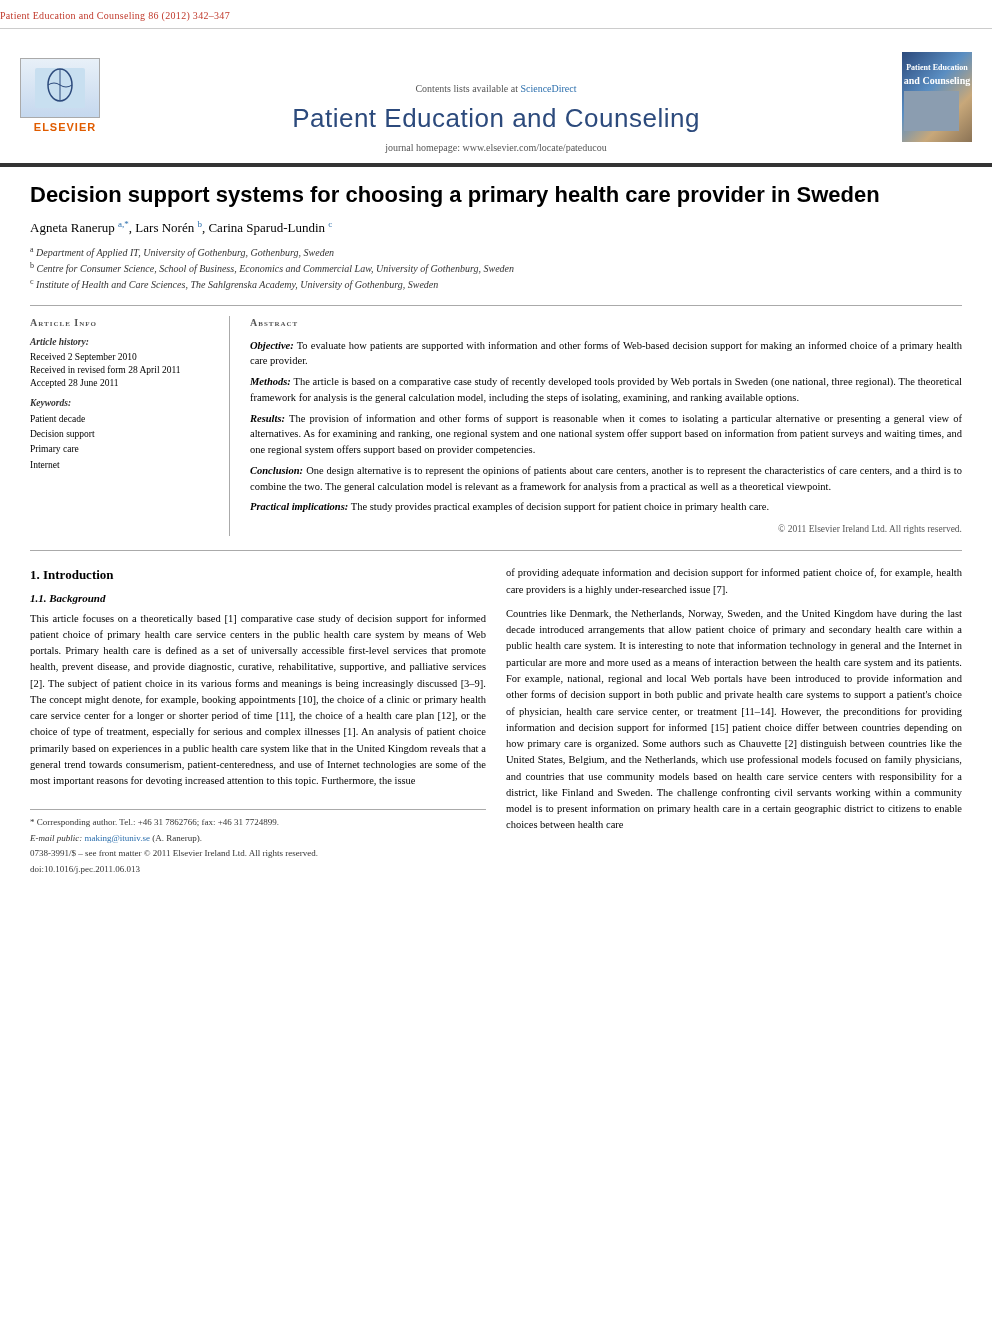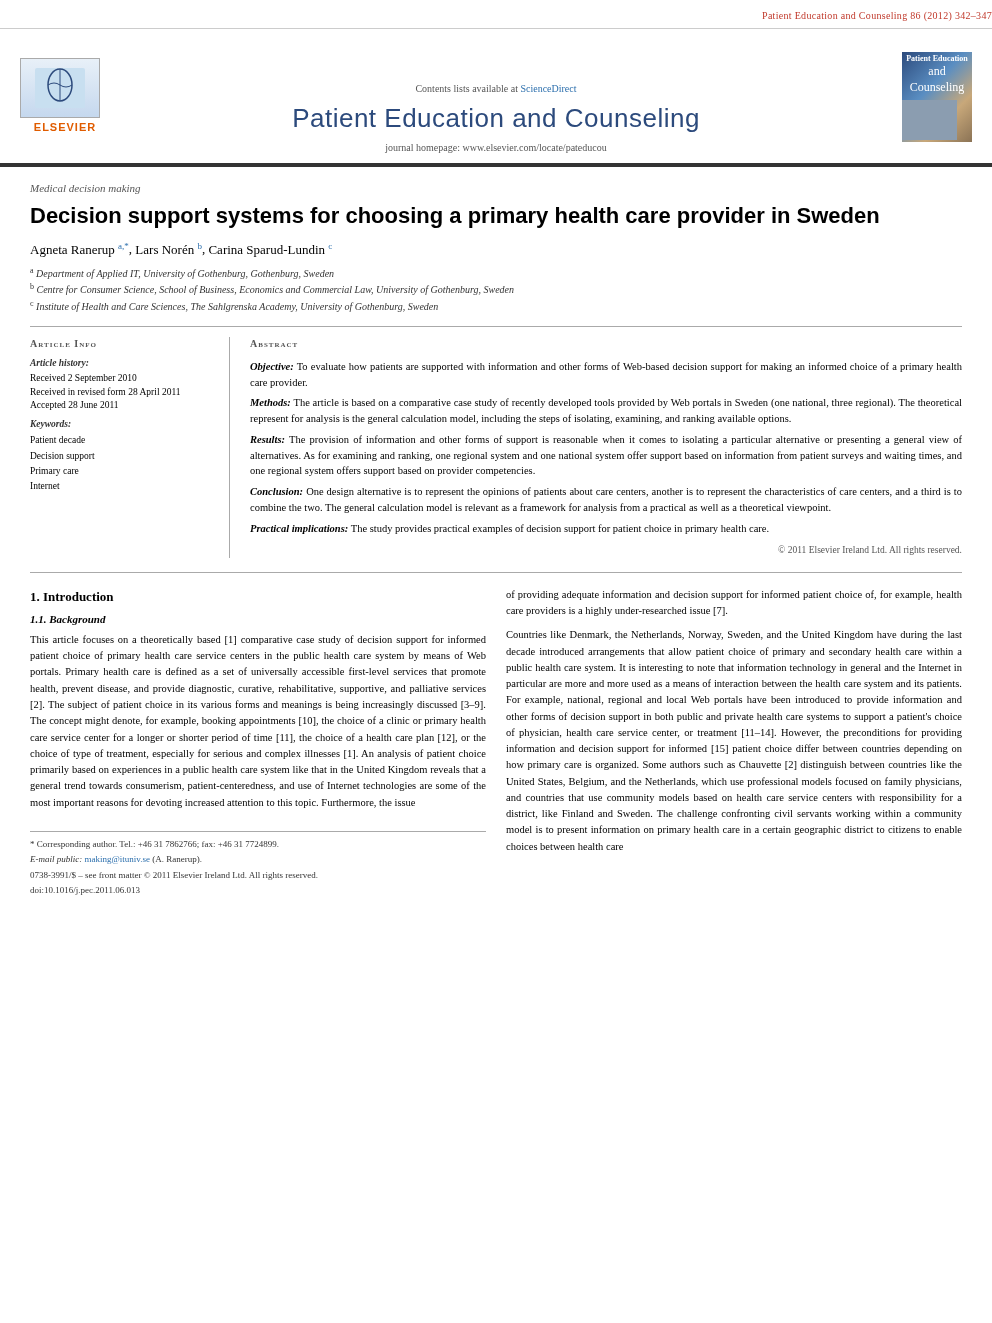--- a/index.html
+++ b/index.html
@@ -9,21 +9,21 @@
       color: #000;
       width: 992px;
       min-height: 1323px;
       font-size: 13px;
       line-height: 1.4;
     }
 
     
     .top-bar {
       background: #fff;
-      text-align: right;
+      text-align: left;
       padding: 6px 0 4px;
       border-bottom: 1px solid #ccc;
     }
     .top-bar .journal-ref {
       font-size: 10px;
       color: #c0392b;
       letter-spacing: 0.3px;
     }
 
     
@@ -297,31 +297,30 @@
     <div class="contents-line">
       Contents lists available at <span style="color:#2c6fad;">ScienceDirect</span>
     </div>
     <div class="journal-title">Patient Education and Counseling</div>
     <div class="homepage-line">journal homepage: www.elsevier.com/locate/pateducou</div>
   </div>
 
   <div class="cover-img" style="font-size:7px; line-height:1.3;">
     <div>
       <div style="font-weight:bold; font-size:8px;">Patient Education</div>
-      <div style="font-weight:normal; font-size:12px;">and Counseling</div>
+      <div style="font-weight:bold; font-size:10px;">and Counseling</div>
       <div style="margin-top:4px; background:#8b9db0; height:40px; width:55px;"></div>
     </div>
   </div>
 </div>
 
 <hr class="thick-divider">
 
 <div class="main-content">
 
-  <div class="category-label">Medical decision making</div>
 
   <div class="article-title">Decision support systems for choosing a primary health care provider in Sweden</div>
 
   <div class="authors">
     <span>Agneta Ranerup <sup>a,*</sup></span>,
     <span>Lars Norén <sup>b</sup></span>,
     <span>Carina Sparud-Lundin <sup>c</sup></span>
   </div>
 
   <div class="affiliations">
@@ -352,21 +351,21 @@
     <div class="col-right">
       <div class="abstract-section-title">Abstract</div>
 
       <div class="abstract-para">
         <span class="abstract-label">Objective:</span>
         <span> To evaluate how patients are supported with information and other forms of Web-based decision support for making an informed choice of a primary health care provider.</span>
       </div>
 
       <div class="abstract-para">
         <span class="abstract-label">Methods:</span>
-        <span> The article is based on a comparative case study of recently developed tools provided by Web portals in Sweden (one national, three regional). The theoretical represent for analysis is the general calculation model, including the steps of isolating, examining, and ranking available options.</span>
+        <span> The article is based on a comparative case study of recently developed tools provided by Web portals in Sweden (one national, three regional). The theoretical framework for analysis is the general calculation model, including the steps of isolating, examining, and ranking available options.</span>
       </div>
 
       <div class="abstract-para">
         <span class="abstract-label">Results:</span>
         <span> The provision of information and other forms of support is reasonable when it comes to isolating a particular alternative or presenting a general view of alternatives. As for examining and ranking, one regional system and one national system offer support based on information from patient surveys and waiting times, and one regional system offers support based on provider competencies.</span>
       </div>
 
       <div class="abstract-para">
         <span class="abstract-label">Conclusion:</span>
         <span> One design alternative is to represent the opinions of patients about care centers, another is to represent the characteristics of care centers, and a third is to combine the two. The general calculation model is relevant as a framework for analysis from a practical as well as a theoretical viewpoint.</span>

